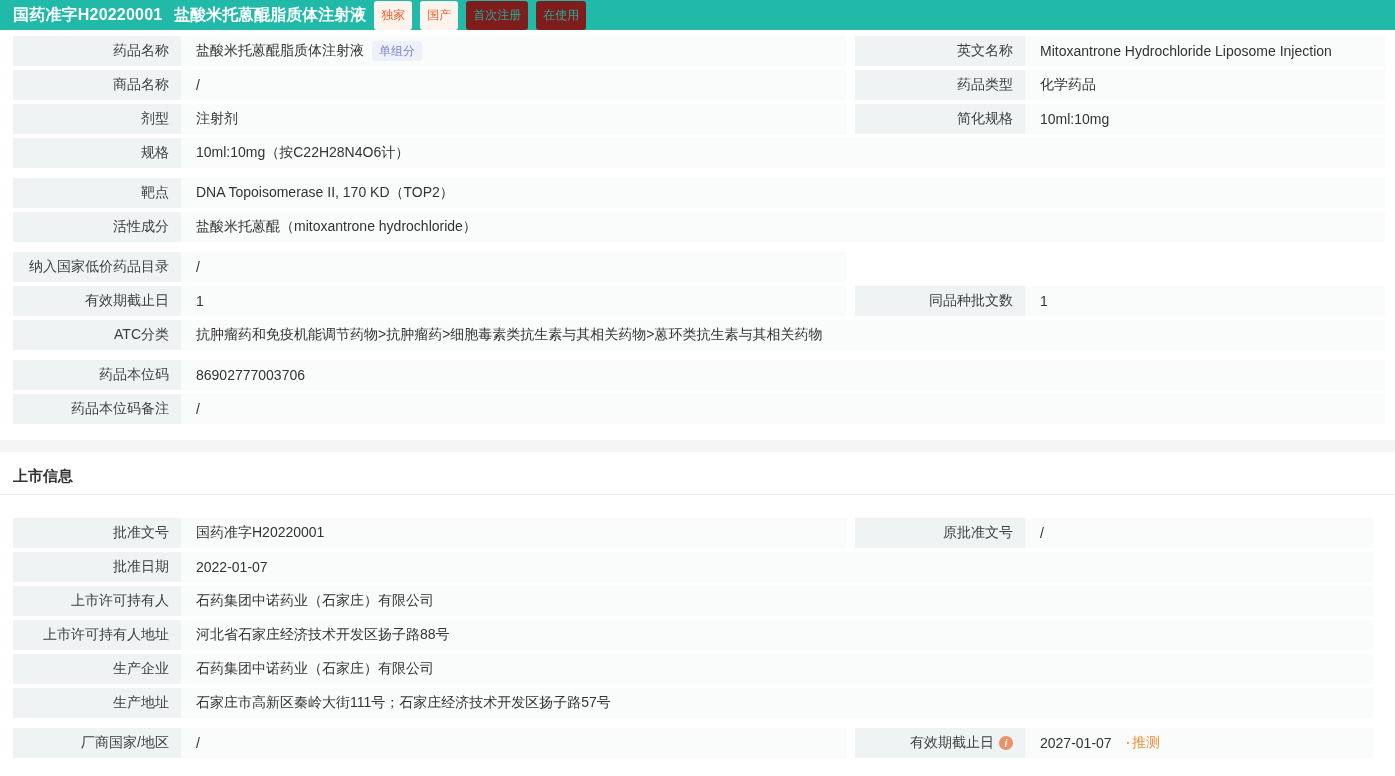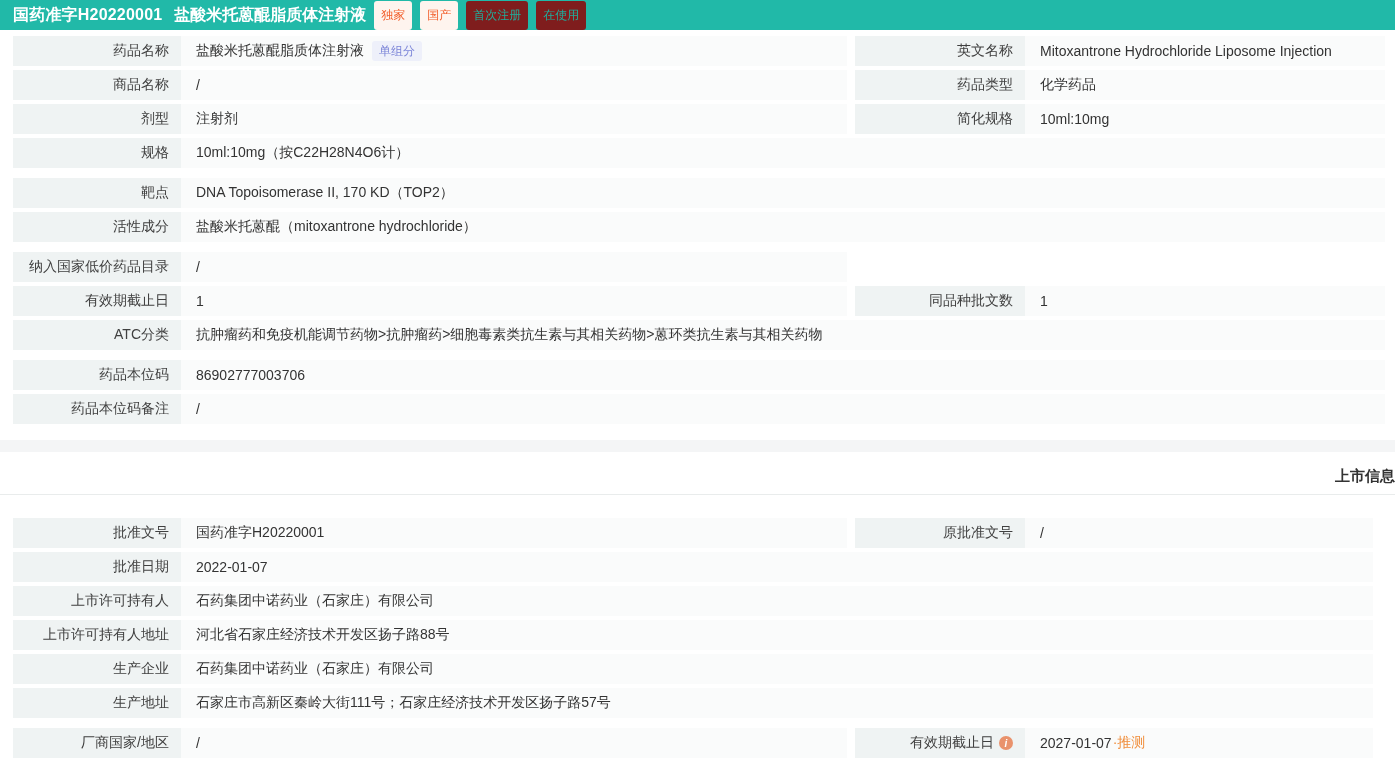--- a/index.html
+++ b/index.html
@@ -24,26 +24,26 @@
   .half-left .value { flex:1; }
   .gap8 { width:8px; flex:none; }
   .half-right { display:flex; flex:1; }
   .half-right .label { width:170px; }
 
   .chip { display:inline-flex; align-items:center; height:20px; padding:0 7px; margin-left:8px; border-radius:3px; background:#eef0fa; color:#7c85d8; font-size:12px; }
 
   
   .page-band { height:12px; background:#f4f5f6; margin-top:16px; }
   .section-head { padding:14px 0 0 13px; }
-  .section-head h2 { font-size:15px; font-weight:bold; color:#333; line-height:20px;text-align:right; }
+  .section-head h2 { font-size:15px; font-weight:bold; color:#333; line-height:20px; }
   .section-rule { border-bottom:1px solid #e9ecec; margin-top:8px; }
   .card2 { padding:23px 22px 0 13px; }
 
   .info-icon { display:inline-flex; align-items:center; justify-content:center; width:14px; height:14px; border-radius:50%; background:#e9926c; color:#fff; font-size:10px; font-style:italic; font-weight:bold; margin-left:5px; flex:none; }
-  .note-orange { color:#f08e3c; margin-left:1px; }
+  .note-orange { color:#f08e3c; margin-left:12px;font-family:Liberation Mono, monospace; }
 </style>
 </head>
 <body>
 
 <div class="topbar">
   <span class="approval-no">国药准字H20220001</span>
   <span class="drug-title">盐酸米托蒽醌脂质体注射液</span>
   <span class="tag orange">独家</span>
   <span class="tag orange">国产</span>
   <span class="tag teal">首次注册</span>

